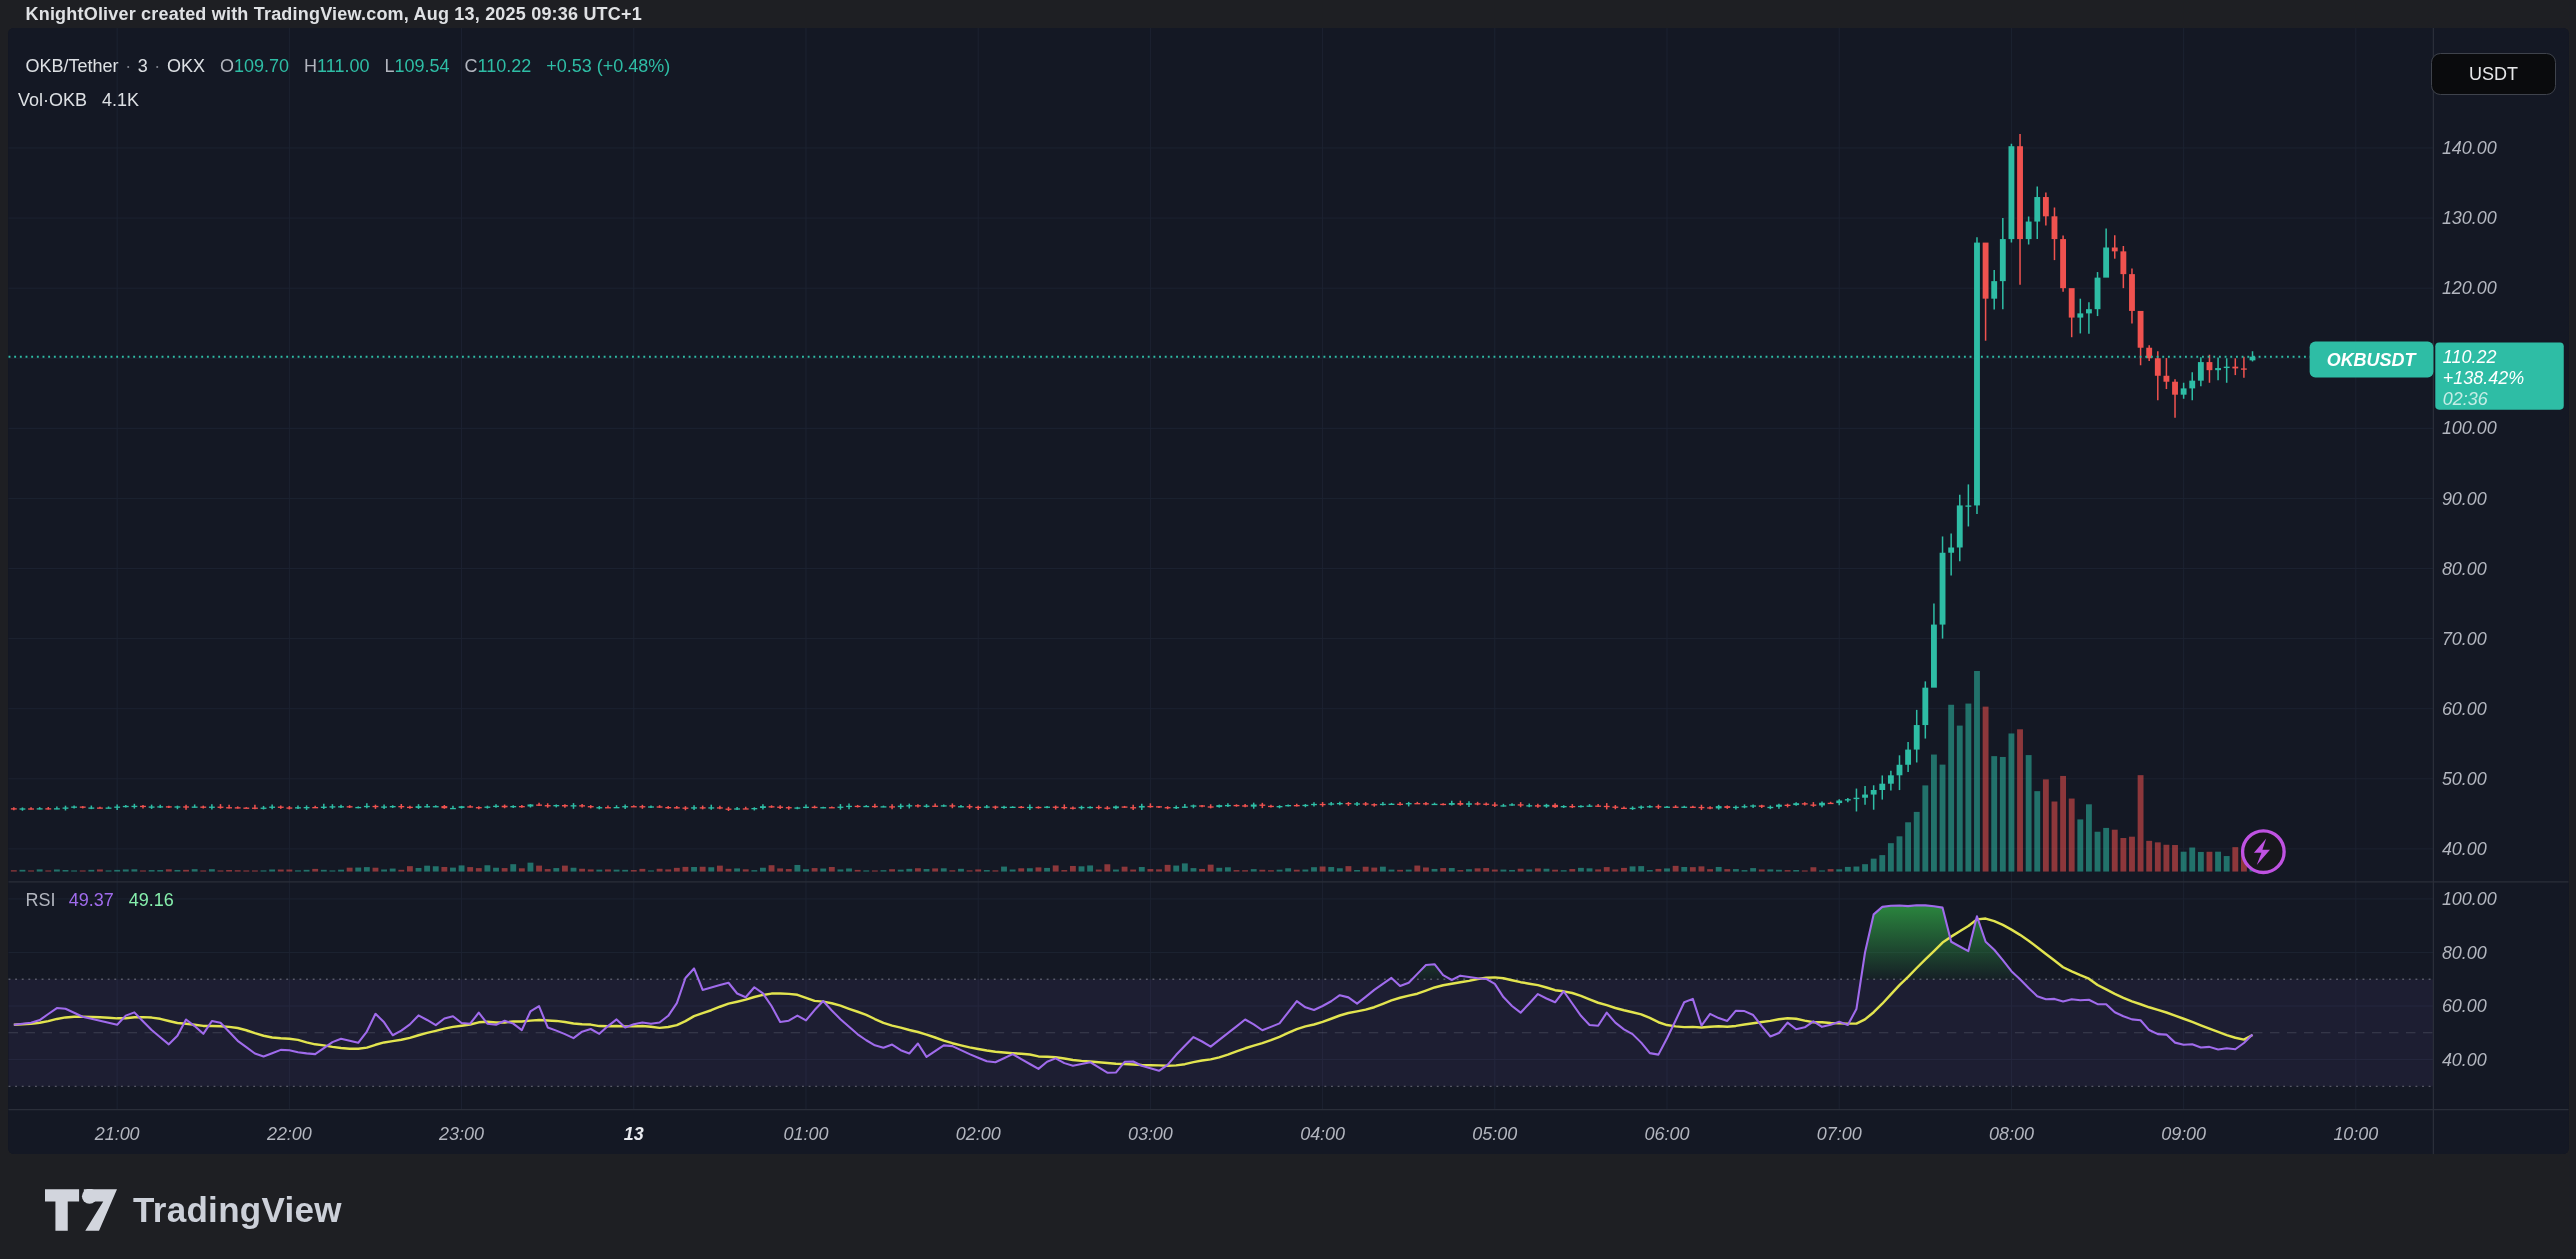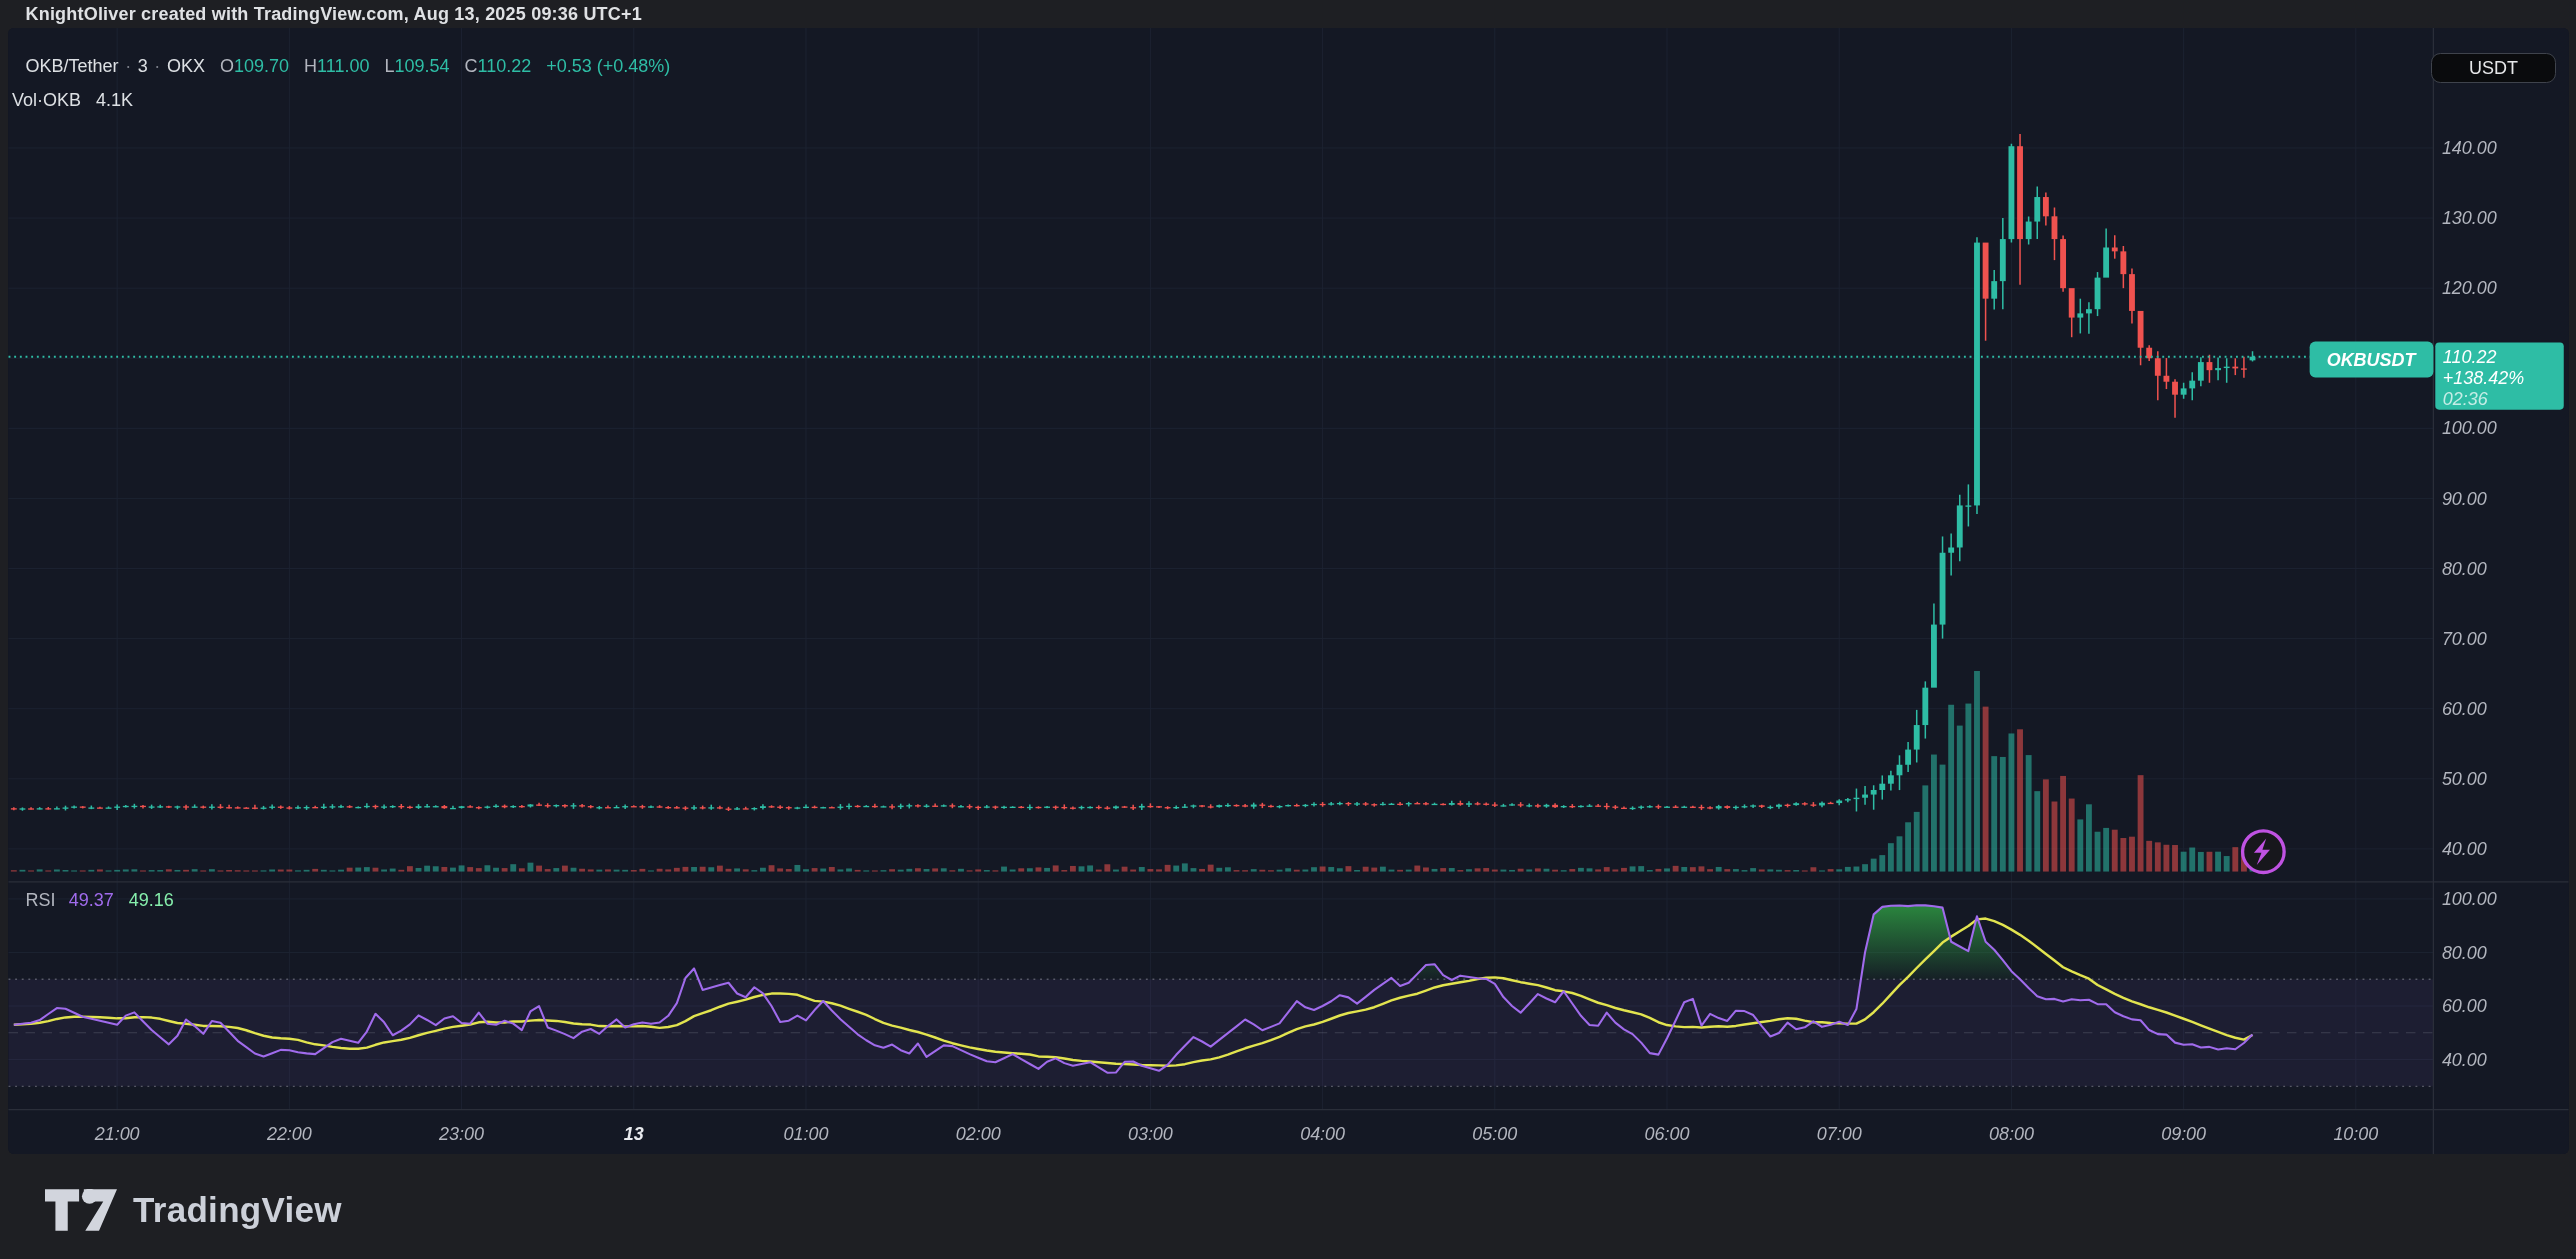--- a/index.html
+++ b/index.html
@@ -8,25 +8,25 @@
   .attribution{position:absolute;left:25.5px;top:2.8px;height:23px;line-height:23px;
     font-size:18px;font-weight:700;color:#dfe1e4;letter-spacing:0.2px;white-space:nowrap;}
   .chart-card{position:absolute;left:7.6px;top:28px;width:2561px;height:1126px;background:#141824;
     border-radius:5.7px;overflow:hidden;font-style:italic;}
   .chart-card svg{position:absolute;left:0;top:0;}
   .legend{position:absolute;left:25.5px;top:56px;font-size:18px;color:#dde0e4;white-space:nowrap;z-index:5;}
   .legend .sep{color:#787b86;padding:0 6.6px;}
   .legend .lbl{color:#b2b5be;}
   .legend .val{color:#2ebda5;}
   .legend .grp{margin-left:15px;}
-  .legend2{position:absolute;left:12px;top:90px;font-size:18px;color:#dde0e4;white-space:nowrap;z-index:5;text-align:center;}
+  .legend2{position:absolute;left:18px;top:90px;font-size:18px;color:#dde0e4;white-space:nowrap;z-index:5;text-align:center;}
   .rsi-legend{position:absolute;left:25.5px;top:890px;font-size:18px;color:#b2b5be;white-space:nowrap;z-index:5;}
   .rsi-legend .rsi-v{color:#a06bec;margin-left:13.2px;text-align:center;}
   .rsi-legend .rsi-ma{color:#86efac;margin-left:15px;}
-  .usdt-btn{position:absolute;left:2431px;top:53px;width:125px;height:30px;box-sizing:border-box;
+  .usdt-btn{position:absolute;left:2431px;top:53px;width:125px;height:42px;box-sizing:border-box;
     background:#0a0b0d;border:1.4px solid #3f434c;border-radius:9.4px;color:#e6e7e9;font-size:18px;
     font-weight:500;display:flex;align-items:center;justify-content:center;z-index:6;cursor:pointer;}
   .bottom-bar{position:absolute;left:0;top:1155px;width:2576px;height:105px;background:#1e1f23;}
   .brand{position:absolute;left:45px;top:1189px;display:flex;align-items:center;z-index:4;}
   .brand .word{color:#ccd0d9;font-size:35px;font-weight:700;margin-left:16px;letter-spacing:0.3px;}
   text{font-family:"Liberation Sans",sans-serif;}
   .axis-text{fill:#b2b5be;font-size:19px;}
   .axis-text-bold{fill:#e8eaee;font-size:19px;font-weight:700;}
 </style>
 </head>

